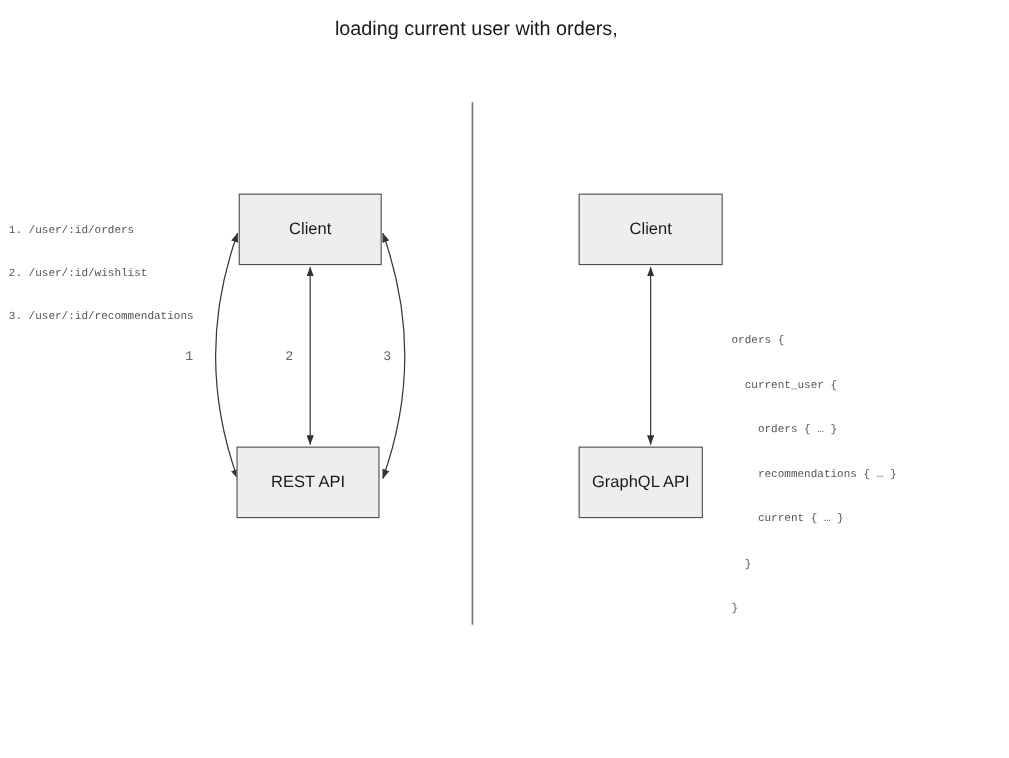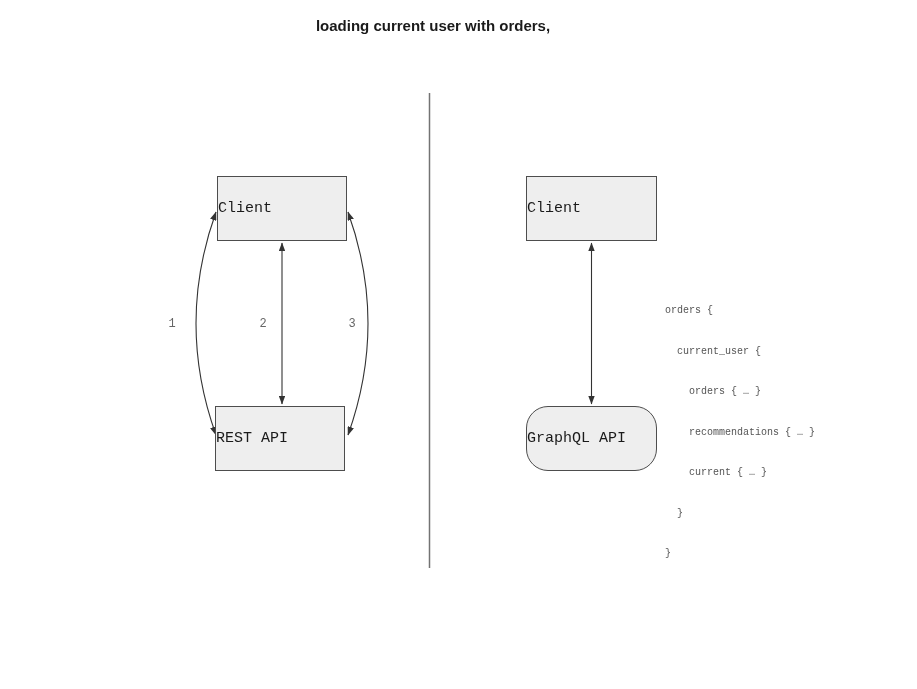--- a/index.html
+++ b/index.html
@@ -20,25 +20,24 @@
     background:#ffffff;
     overflow:hidden;
     font-family:"Liberation Sans", sans-serif;
   }
   .title{
     position:absolute;
     top:16px;
     left:433px;
     transform:translateX(-50%);
     text-align:left;
-    font-size:15px;
+    font-size:18px;
     line-height:20px;
     color:var(--title-text);
     white-space:nowrap;
-    font-weight:bold;
   }
   .connectors{
     position:absolute;
     top:0;left:0;
     width:917px;height:689px;
   }
   .connectors path.link{
     fill:none;
     stroke:var(--arrow);
     stroke-width:1.1;
@@ -50,28 +49,28 @@
   }
   .arrowhead{fill:var(--arrow);}
   .node{
     position:absolute;
     width:130px;
     height:65px;
     background:var(--box-fill);
     border:1px solid var(--box-border);
     display:flex;
     align-items:center;
+    justify-content:center;
     font-size:15px;
     color:var(--title-text);
-    font-family:Liberation Mono, monospace;
   }
   .node.client-left{left:217px;top:176px;}
   .node.rest{left:215px;top:406px;}
   .node.client-right{left:526px;top:176px;width:131px;}
-  .node.graphql{left:526px;top:406px;width:131px;border-radius:22px;}
+  .node.graphql{left:526px;top:406px;width:113px;}
   .mono{
     font-family:"Liberation Mono", monospace;
     color:var(--mono-text);
     font-size:10px;
     line-height:13px;
     white-space:pre;
   }
   .endpoints{
     position:absolute;
     left:8px;
@@ -109,20 +108,25 @@
         <path d="M0,0 L8,3 L0,6 Z" class="arrowhead"></path>
       </marker>
     </defs>
     <line class="divider" x1="429.5" y1="93" x2="429.5" y2="568"></line>
     <path class="link" d="M216,212 Q176,323.5 216,435" marker-start="url(#ah)" marker-end="url(#ah)"></path>
     <path class="link" d="M282,243 L282,404" marker-start="url(#ah)" marker-end="url(#ah)"></path>
     <path class="link" d="M348,212 Q388,323.5 348,435" marker-start="url(#ah)" marker-end="url(#ah)"></path>
     <path class="link" d="M591.5,243 L591.5,404" marker-start="url(#ah)" marker-end="url(#ah)"></path>
   </svg>
 
+  <div class="mono endpoints">
+    <div>1. /user/:id/orders</div>
+    <div>2. /user/:id/wishlist</div>
+    <div>3. /user/:id/recommendations</div>
+  </div>
 
   <div class="node client-left">
     <span>Client</span>
   </div>
   <div class="node rest">
     <span>REST API</span>
   </div>
 
   <span class="arrow-label l1">1</span>
   <span class="arrow-label l2">2</span>

